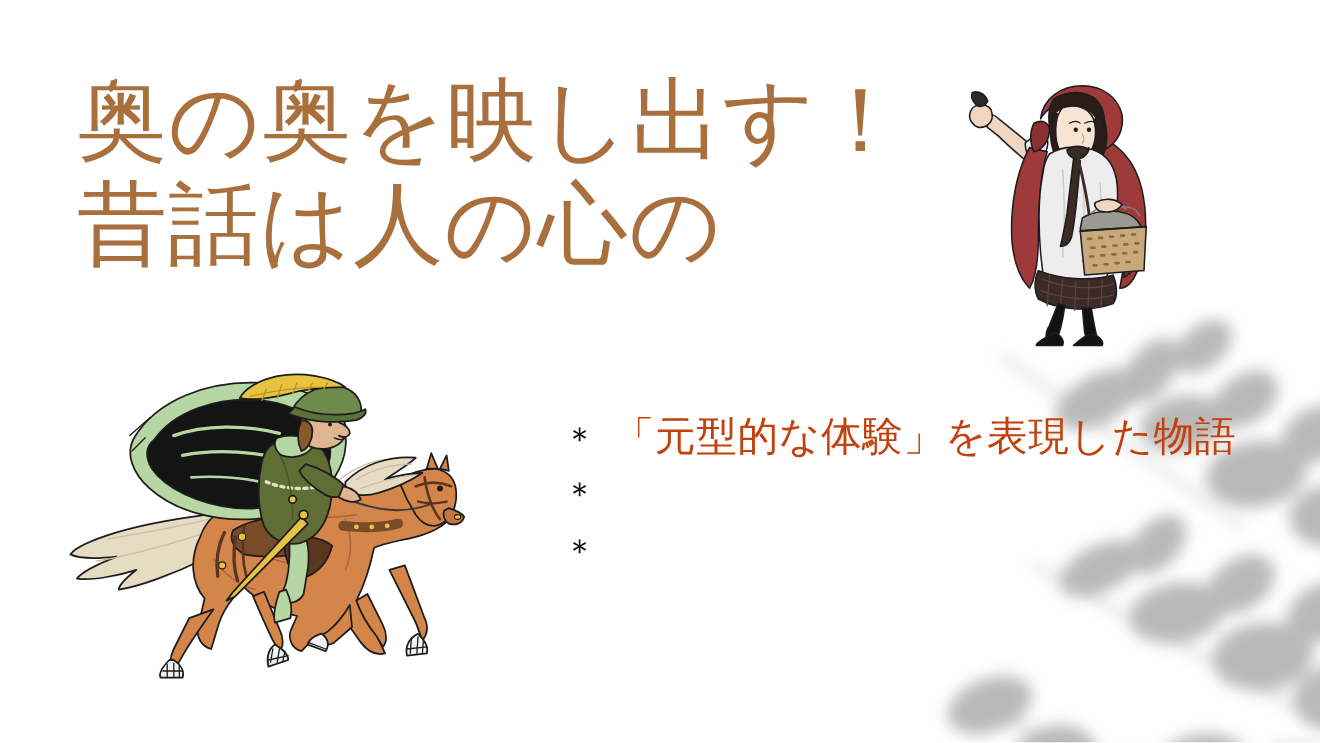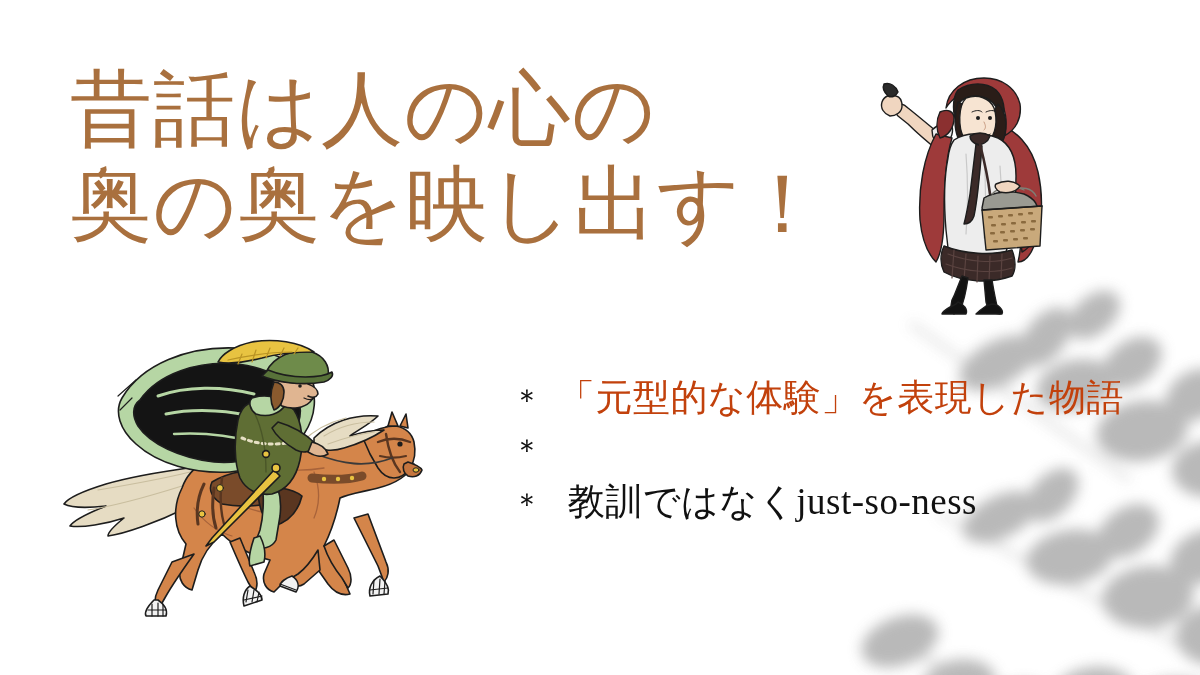--- a/index.html
+++ b/index.html
@@ -123,38 +123,37 @@
         <ellipse cx="20" cy="396" rx="40" ry="24" transform="rotate(-20 20 396)"></ellipse>
         <ellipse cx="78" cy="440" rx="38" ry="25" transform="rotate(-12 78 440)"></ellipse>
         <ellipse cx="140" cy="462" rx="36" ry="24" transform="rotate(-8 140 462)"></ellipse>
         <ellipse cx="214" cy="450" rx="42" ry="28" transform="rotate(-6 214 450)"></ellipse>
         <ellipse cx="294" cy="462" rx="44" ry="28" transform="rotate(-4 294 462)"></ellipse>
       </g>
     </svg>
   </div>
 
   <div id="title-block">
+    <div class="title-line" style="color: rgb(169, 112, 62);">奥の奥を映し出す！</div>
     <div class="title-line" style="color: rgb(169, 112, 62);">昔話は人の心の</div>
-    <div class="title-line" style="color: rgb(169, 112, 62);">奥の奥を映し出す！</div>
   </div>
 
   <div id="bullet-list">
 
     <div class="bullet-row">
       <span class="bullet-mark" style="color: rgb(17, 17, 17);">＊</span>
       <span class="bullet-text" style="color: #c2410c;">「元型的な体験」を表現した物語</span>
     </div>
 
     <div class="bullet-row">
       <span class="bullet-mark" style="color: rgb(17, 17, 17);">＊</span>
     </div>
 
     <div class="bullet-row">
       <span class="bullet-mark" style="color: rgb(17, 17, 17);">＊</span>
-      <span class="bullet-text" style="color: rgb(17, 17, 17);"> 教訓ではなくjust-so-ness</span>
     </div>
 
   </div>
 
   <div id="rider-illustration">
     <svg viewBox="0 0 400 278" width="400" height="278" aria-hidden="true">
       <g stroke="#1d1d1d" stroke-width="1.6" stroke-linejoin="round" stroke-linecap="round">
 
         <path d="M140 128 C112 132 78 136 44 146 C18 154 6 160 2 166
                  C10 170 26 170 44 168 C24 176 12 182 8 188

